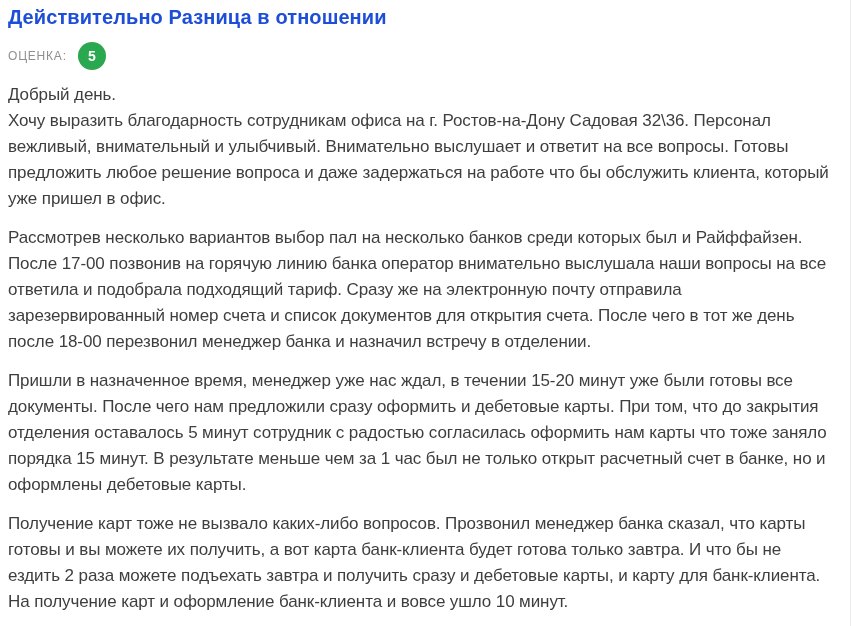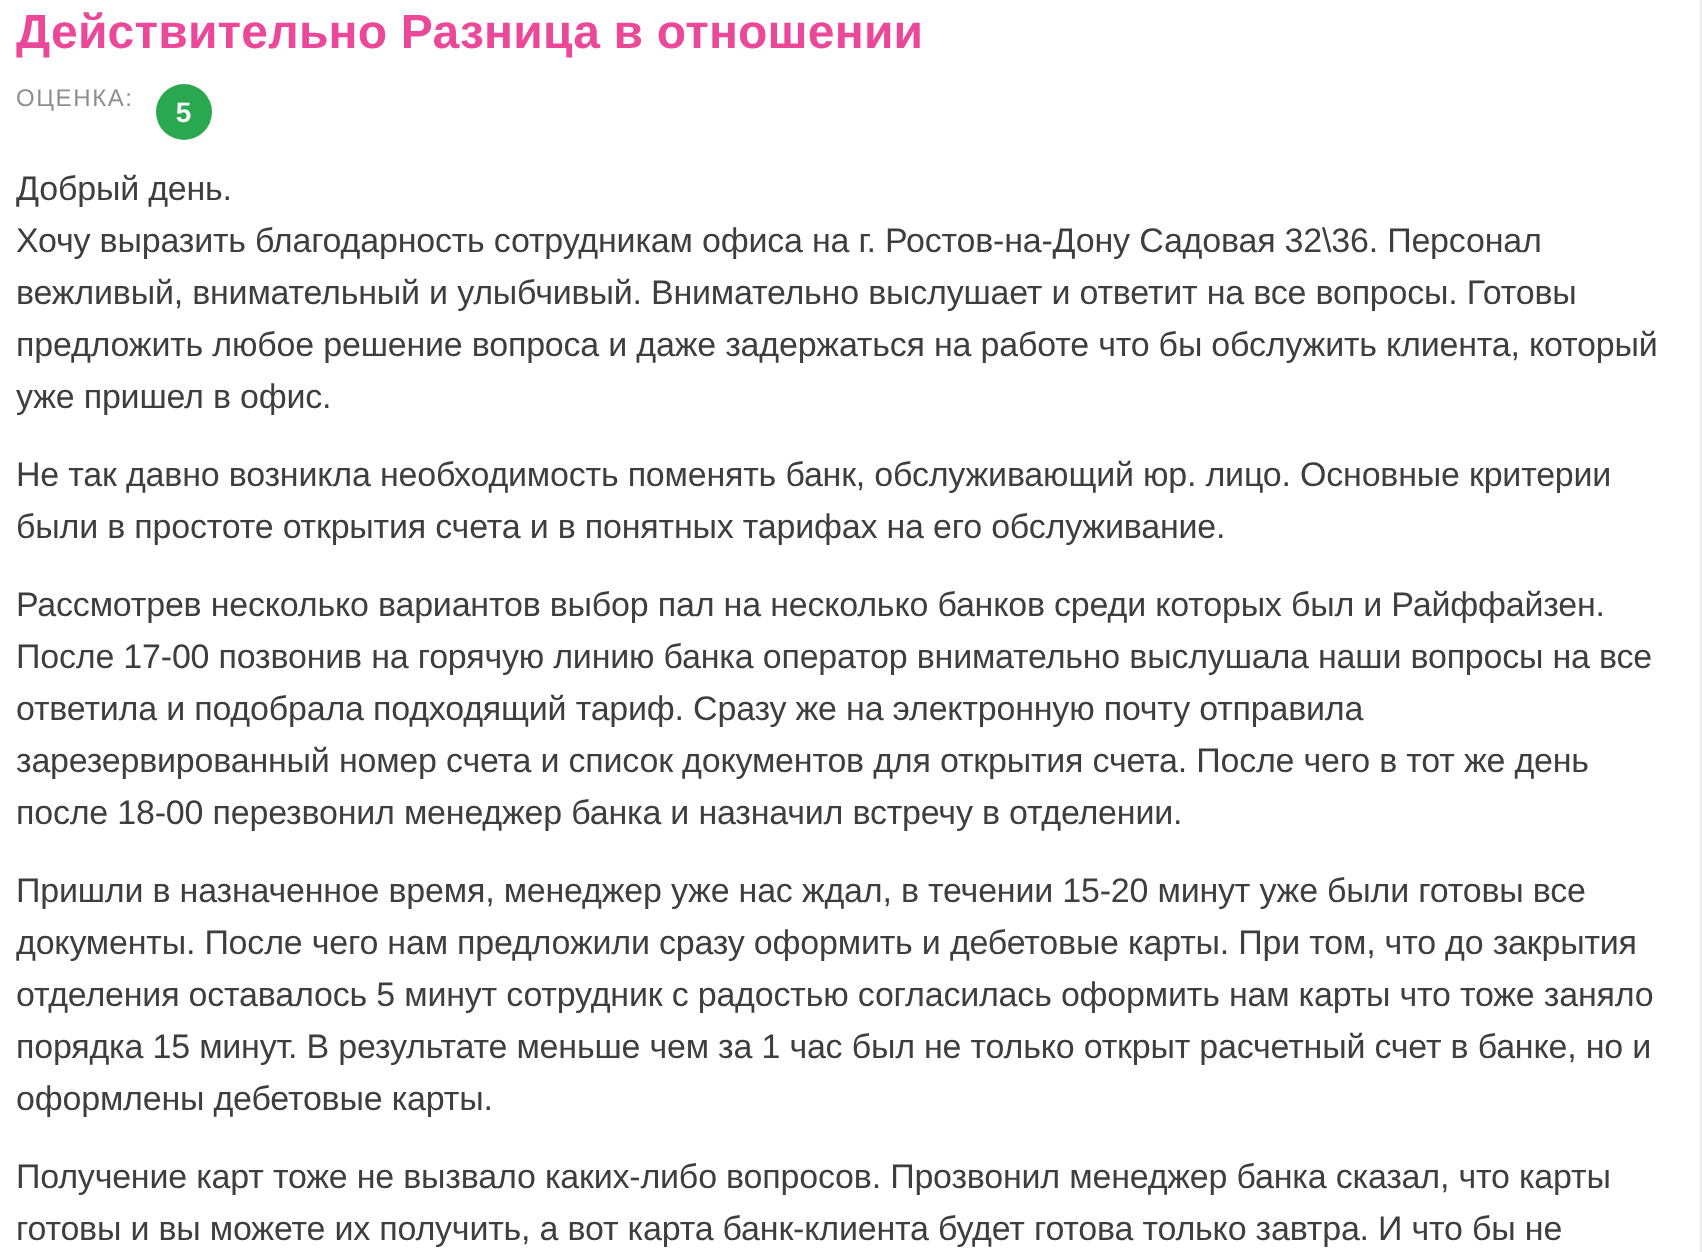--- a/index.html
+++ b/index.html
@@ -13,29 +13,30 @@
     height: 626px;
     box-sizing: border-box;
     background: #ffffff;
     border-right: 1px solid #ececec;
     padding: 4px 18px 0 8px;
     font-family: "Liberation Sans", "DejaVu Sans", sans-serif;
     overflow: hidden;
   }
   .review-title {
     margin: 0 0 12px 0;
-    font-size: 24px;
+    font-size: 20px;
     line-height: 26px;
     font-weight: 700;
-    color: #ec4899;
+    color: #1d4ed8;
     letter-spacing: 0.1px;
     cursor: pointer;
   }
   .rating-row {
     display: flex;
+    align-items: center;
     margin: 0 0 12px 0;
   }
   .rating-label {
     font-size: 12px;
     color: #8f8f8f;
     letter-spacing: 0.8px;
     text-transform: uppercase;
   }
   .rating-badge {
     display: inline-flex;
@@ -67,20 +68,19 @@
   <h1 class="review-title">Действительно Разница в отношении</h1>
 
   <div class="rating-row">
     <span class="rating-label">ОЦЕНКА:</span>
     <span class="rating-badge">5</span>
   </div>
 
   <div class="review-body">
     <p>Добрый день.
 Хочу выразить благодарность сотрудникам офиса на г. Ростов-на-Дону Садовая 32\36. Персонал вежливый, внимательный и улыбчивый. Внимательно выслушает и ответит на все вопросы. Готовы предложить любое решение вопроса и даже задержаться на работе что бы обслужить клиента, который уже пришел в офис.</p>
-    <p>Не так давно возникла необходимость поменять банк, обслуживающий юр. лицо. Основные критерии были в простоте открытия счета и в понятных тарифах на его обслуживание.</p>
     <p>Рассмотрев несколько вариантов выбор пал на несколько банков среди которых был и Райффайзен. После 17-00 позвонив на горячую линию банка оператор внимательно выслушала наши вопросы на все ответила и подобрала подходящий тариф. Сразу же на электронную почту отправила зарезервированный номер счета и список документов для открытия счета. После чего в тот же день после 18-00 перезвонил менеджер банка и назначил встречу в отделении.</p>
     <p>Пришли в назначенное время, менеджер уже нас ждал, в течении 15-20 минут уже были готовы все документы. После чего нам предложили сразу оформить и дебетовые карты. При том, что до закрытия отделения оставалось 5 минут сотрудник с радостью согласилась оформить нам карты что тоже заняло порядка 15 минут. В результате меньше чем за 1 час был не только открыт расчетный счет в банке, но и оформлены дебетовые карты.</p>
     <p>Получение карт тоже не вызвало каких-либо вопросов. Прозвонил менеджер банка сказал, что карты готовы и вы можете их получить, а вот карта банк-клиента будет готова только завтра. И что бы не ездить 2 раза можете подъехать завтра и получить сразу и дебетовые карты, и карту для банк-клиента. На получение карт и оформление банк-клиента и вовсе ушло 10 минут.</p>
 
   </div>
 
 </div>
 
 </body></html>

